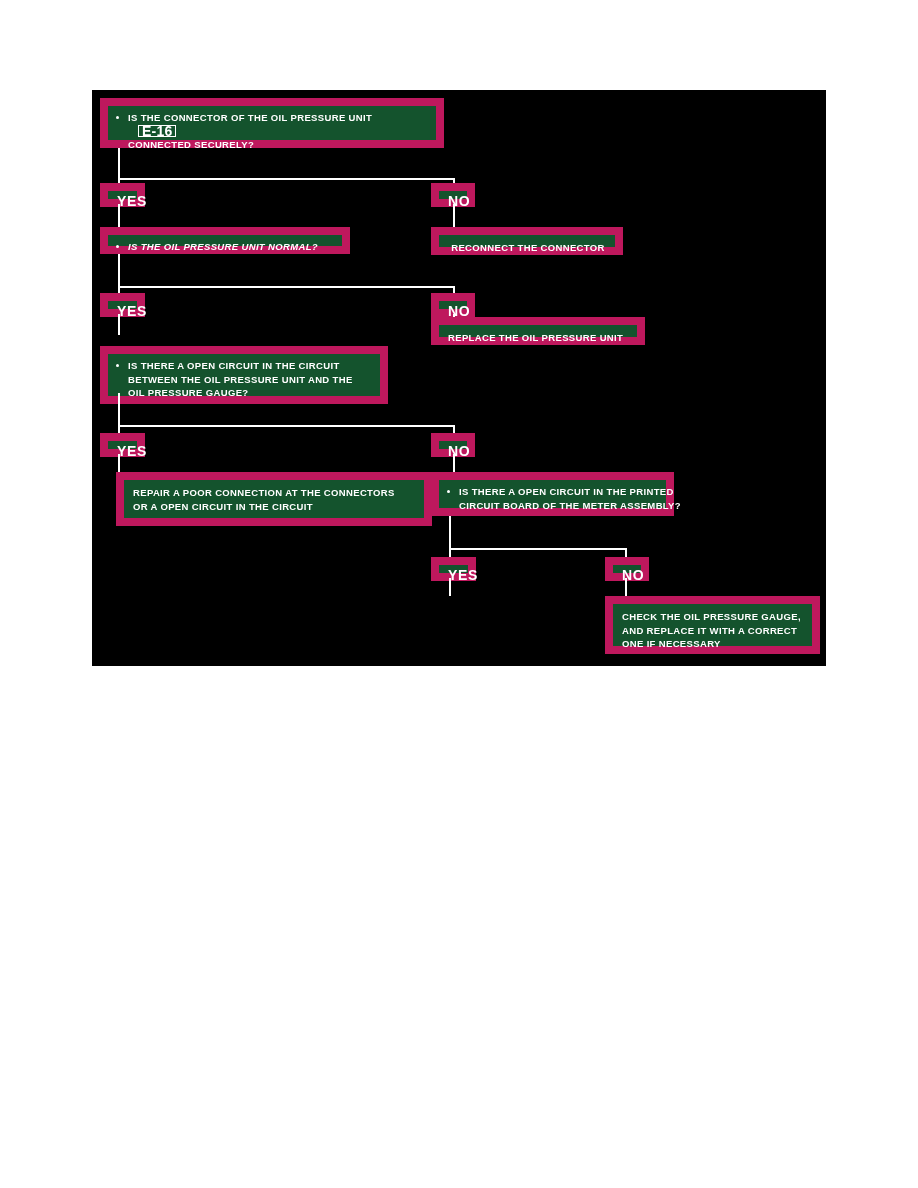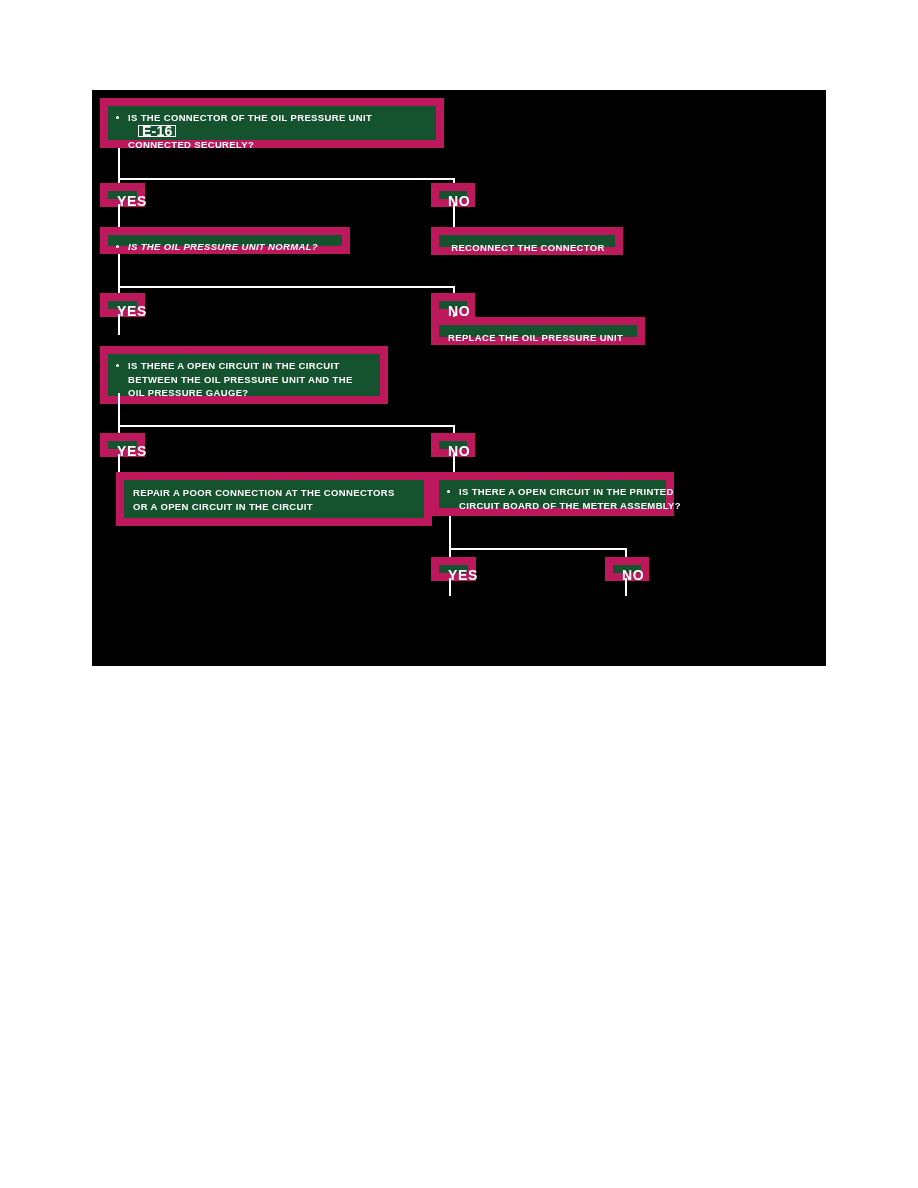--- a/index.html
+++ b/index.html
@@ -195,16 +195,21 @@
       <span>YES</span>
     </div>
     <div class="node branch" style="left:513px; top:467px; width:44px; height:21px;">
       <span>NO</span>
     </div>
 
     <div class="conn v" style="left:357px; top:488px; width:2px; height:18px;"></div>
     <div class="conn v" style="left:533px; top:488px; width:2px; height:18px;"></div>
 
 
+    <div class="node action" style="left:513px; top:506px; width:215px; height:58px;">
+      <span class="txt-line">CHECK THE OIL PRESSURE GAUGE,</span>
+      <span class="txt-line">AND REPLACE IT WITH A CORRECT</span>
+      <span class="txt-line">ONE IF NECESSARY</span>
+    </div>
 
   </div>
 
 </div>
 
 </body></html>

